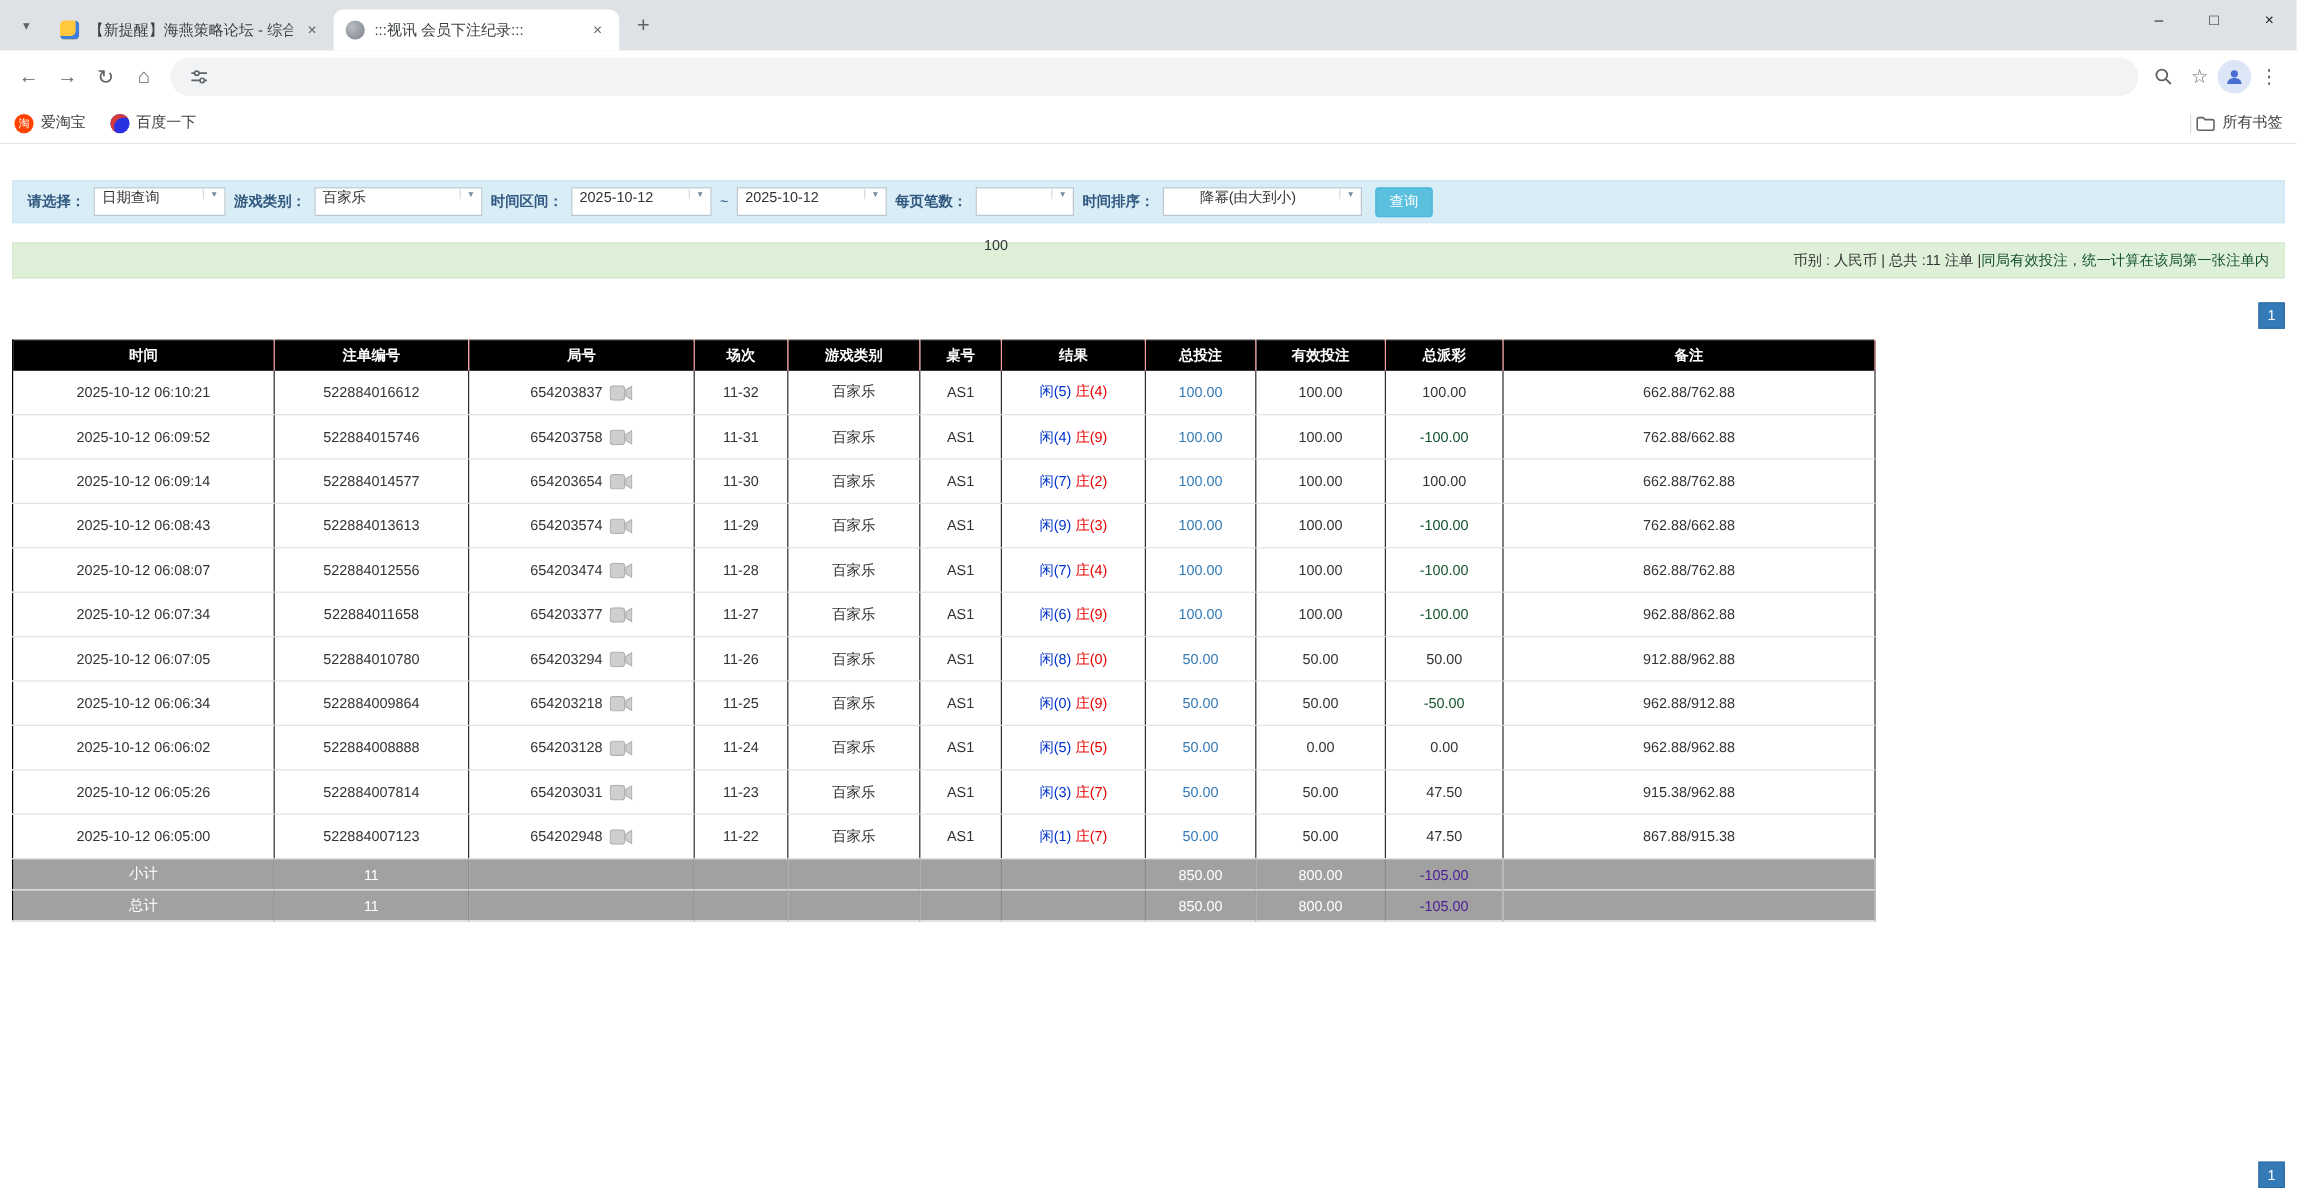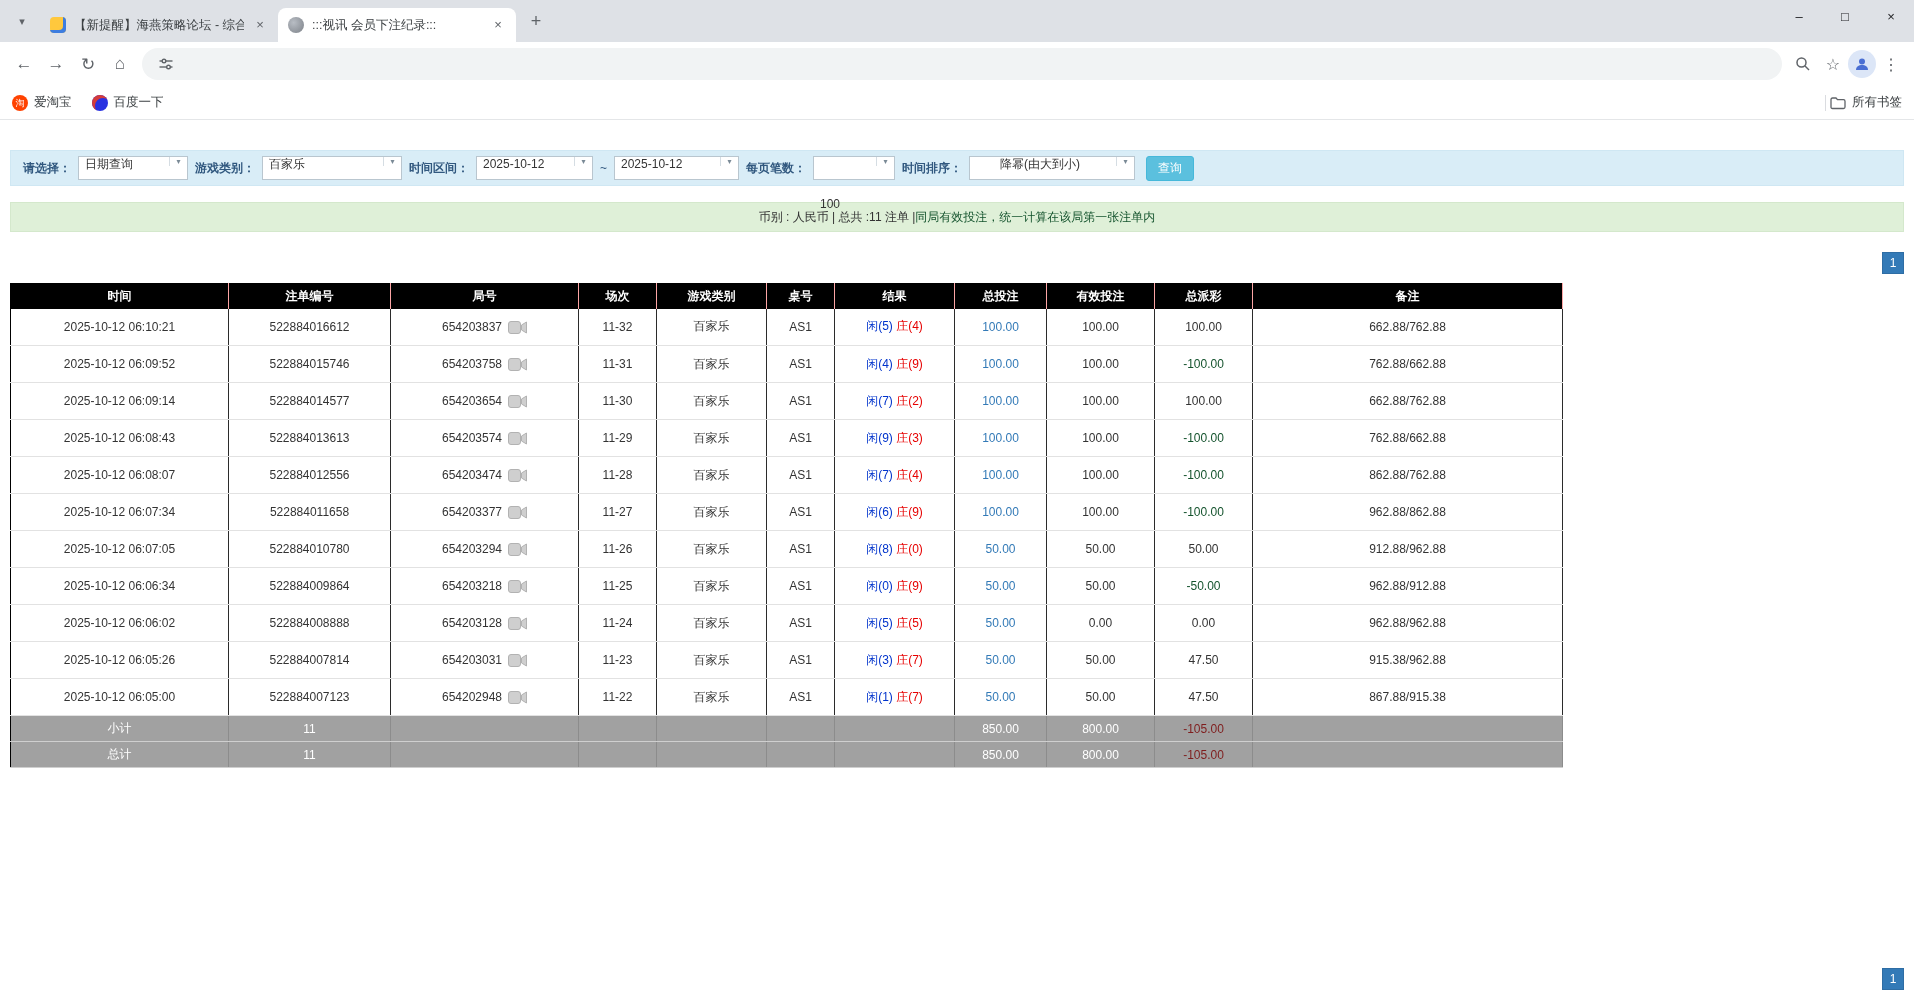--- a/index.html
+++ b/index.html
@@ -56,42 +56,42 @@
   .combo { display: inline-flex; align-items: flex-start; background: #fff; border: 1px solid #b9c6cf; height: 24px; }
   .combo input { border: none; outline: none; padding: 0 6px; font-size: 12px; color: #333;
     font-family: "Liberation Sans", sans-serif; background: transparent; }
   .combo .caret { width: 18px; border-left: 1px solid #d5dde3; color: #7a8a96; font-size: 8px;
     display: flex; align-items: center; justify-content: center; cursor: pointer; }
   .range-sep { color: #31587f; }
   .search-btn { background: #5bc0de; border: 1px solid #46b8da; color: #fff; font-size: 12px;
     height: 25px; padding: 0 11px; border-radius: 3px; cursor: pointer; margin-left: 4px; }
 
   .summarybar { margin: 16px 10px 0; height: 30px; background: #dff0d8; border: 1px solid #d4e8cc;
-    display: flex; align-items: center; justify-content: center; padding: 0 12px; font-size: 12px; }
+    display: flex; align-items: center; justify-content: flex-end; padding: 0 12px; font-size: 12px; }
   .summary-left { color: #333; }
   .summary-right { color: #14532d; }
 
   .pag-row { margin: 20px 10px 9px; display: flex; justify-content: flex-end; }
   .pag-row.bottom { margin: 200px 10px 0; }
   .page-btn { width: 22px; height: 22px; background: #337ab7; border: 1px solid #2e6da4; color: #fff;
     font-size: 12px; cursor: pointer; }
 
   table.bet-table { border-collapse: collapse; table-layout: fixed; width: 1552px; margin: 0 10px;
     font-size: 12px; border: 1px solid #000; }
   .bet-table th { background: #000; color: #fff; font-weight: 700; height: 25px; text-align: center;
     border-right: 1px solid #fca5a5; }
   .bet-table td { height: 37px; text-align: center; color: #333; border-right: 1px solid #2b2b2b;
     border-bottom: 1px solid #e2e2e2; overflow: hidden; white-space: nowrap; }
   .bet-table td.link { color: #337ab7; cursor: pointer; }
   .bet-table td.neg, .bet-table td .neg { color: #14532d; }
   .bet-table .player { color: #0033cc; }
   .bet-table .banker { color: #e60000; }
   .bet-table tr.foot td { background: #a1a1a1; color: #fff; height: 26px; font-weight: 400;
     border-right: 1px solid #8c8c8c; border-bottom: 1px solid #cfcfcf; }
-  .bet-table tr.foot td.neg { color: #7f1d1d; margin-top: 42px; }
+  .bet-table tr.foot td.neg { color: #4c1d95; margin-top: 42px; }
   .cam-icon { display: inline-block; vertical-align: middle; margin-left: 6px; line-height: 0; cursor: pointer; }
 </style>
 </head>
 <body>
 
 <div>
   <div class="tabstrip">
     <button class="tab-search-btn">▾</button>
     <div class="tab">
       <span class="favicon fav-forum"></span>

